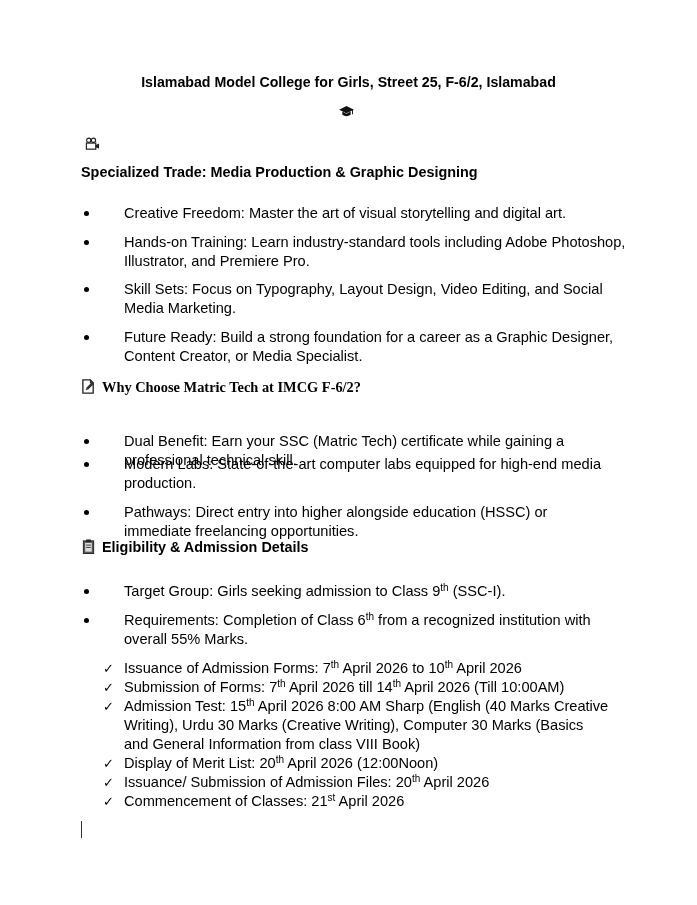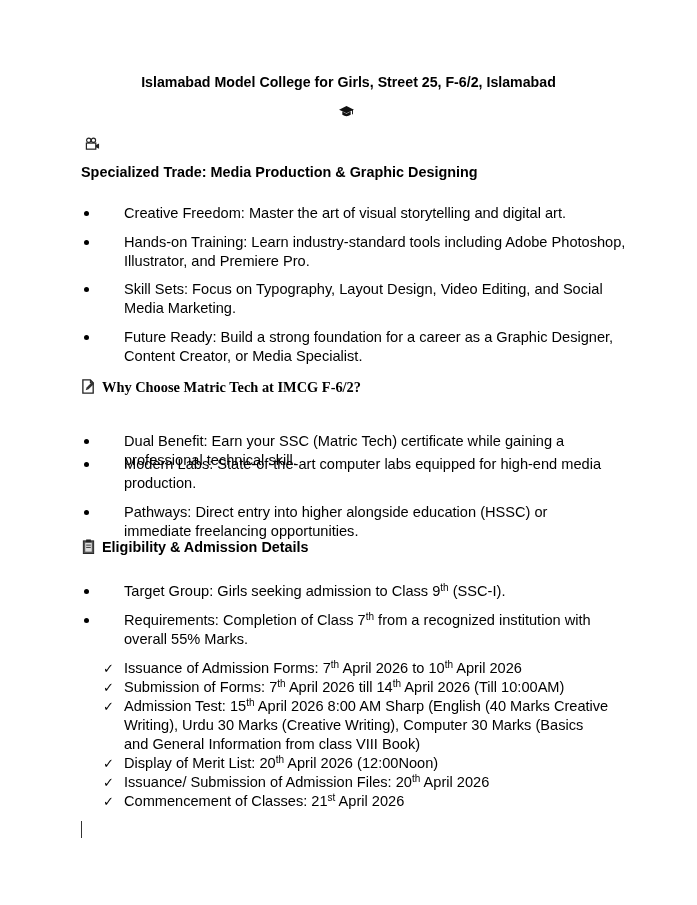--- a/index.html
+++ b/index.html
@@ -183,21 +183,21 @@
       <line x1="5.5" y1="9" x2="10.5" y2="9" stroke="#333" stroke-width="1"></line>
     </svg><span>Eligibility &amp; Admission Details</span>
   </div>
 
   <div class="abs bullet-item" style="top:582px;">
     <span class="dot"></span>
     <span class="txt"><span>Target Group: Girls seeking admission to Class 9</span><sup>th</sup><span> (SSC-I).</span></span>
   </div>
   <div class="abs bullet-item" style="top:611px;">
     <span class="dot"></span>
-    <span class="txt" style="width:470px;"><span>Requirements: Completion of Class 7</span><sup>th</sup><span> from a recognized institution with overall 55% Marks.</span></span>
+    <span class="txt" style="width:470px;"><span>Requirements: Completion of Class 6</span><sup>th</sup><span> from a recognized institution with overall 55% Marks.</span></span>
   </div>
 
   <div class="abs check-item" style="top:659px;">
     <span class="chk">✓</span>
     <span class="txt"><span>Issuance of Admission Forms: 7</span><sup>th</sup><span> April 2026 to 10</span><sup>th</sup><span> April 2026</span></span>
   </div>
   <div class="abs check-item" style="top:678px;">
     <span class="chk">✓</span>
     <span class="txt"><span>Submission of Forms: 7</span><sup>th</sup><span> April 2026 till 14</span><sup>th</sup><span> April 2026 (Till 10:00AM)</span></span>
   </div>

